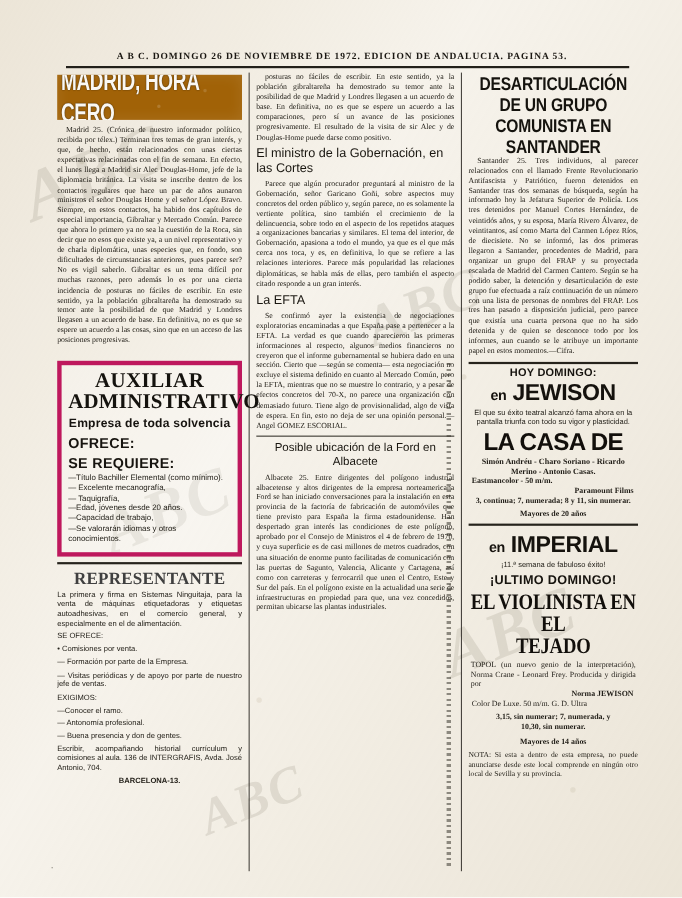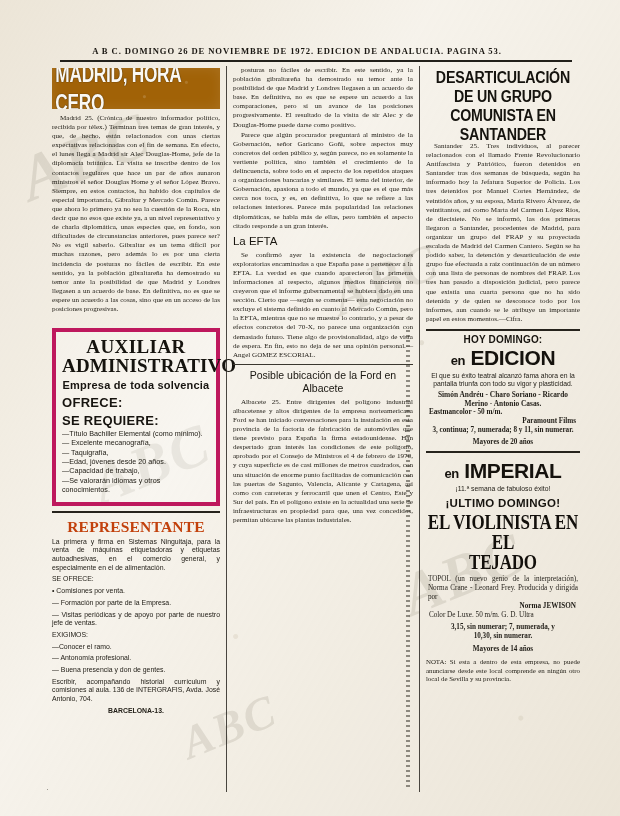--- a/index.html
+++ b/index.html
@@ -39,21 +39,21 @@
   .wm4{left:400px;top:540px;font-size:60px;}
   .wm5{left:180px;top:700px;font-size:46px;}
 
   .sheet{
     position:absolute;
     left:40px;top:24px;width:548px;height:772px;
   }
 
   
   .runhead{
-    position:absolute;left:42px;top:22px;width:430px;
+    position:absolute;left:56px;top:22px;width:430px;
     text-align:center;
     font-family:"Liberation Serif", serif;
     font-weight:700;
     font-size:8.6px;
     letter-spacing:.9px;
     color:#1a1712;
   }
   .runhead-rule{
     position:absolute;left:20px;top:36px;width:512px;height:2px;
     background:#22201a;
@@ -182,21 +182,21 @@
     filter:blur(.12px);
   }
 
   
   .rep-title{
     font-family:"Liberation Serif", serif;
     font-weight:700;
     font-size:15.5px;
     letter-spacing:.2px;
     text-align:center;
-    color:#c2410c;
+    color:#404040;
     margin:1px 0 2px 0;
   }
   .rep-body{
     font-family:"Liberation Sans", sans-serif;
     font-size:6.9px;
     line-height:8.7px;
     text-align:justify;
     color:#24211a;
     filter:blur(.18px);
   }
@@ -392,20 +392,21 @@
       </div>
 
       <div class="vrule"></div>
 
       <div class="col col-b">
 
         <div class="body">
           <p>posturas no fáciles de escribir. En este sentido, ya la población gibraltareña ha demostrado su temor ante la posibilidad de que Madrid y Londres llegasen a un acuerdo de base. En definitiva, no es que se espere un acuerdo a las comparaciones, pero sí un avance de las posiciones progresivamente. El resultado de la visita de sir Alec y de Douglas-Home puede darse como positivo.</p>
         </div>
 
+        <div class="subhead">El ministro de la Gobernación, en las Cortes</div>
 
         <div class="body">
           <p>Parece que algún procurador preguntará al ministro de la Gobernación, señor Garicano Goñi, sobre aspectos muy concretos del orden público y, según parece, no es solamente la vertiente política, sino también el crecimiento de la delincuencia, sobre todo en el aspecto de los repetidos ataques a organizaciones bancarias y similares. El tema del interior, de Gobernación, apasiona a todo el mundo, ya que es el que más cerca nos toca, y es, en definitiva, lo que se refiere a las relaciones interiores. Parece más popularidad las relaciones diplomáticas, se habla más de ellas, pero también el aspecto citado responde a un gran interés.</p>
         </div>
 
         <div class="subhead">La EFTA</div>
 
         <div class="body">
           <p>Se confirmó ayer la existencia de negociaciones exploratorias encaminadas a que España pase a pertenecer a la EFTA. La verdad es que cuando aparecieron las primeras informaciones al respecto, algunos medios financieros no creyeron que el informe gubernamental se hubiera dado en una sección. Cierto que —según se comenta— esta negociación no excluye el sistema definido en cuanto al Mercado Común, pero la EFTA, mientras que no se muestre lo contrario, y a pesar de efectos concretos del 70-X, no parece una organización con demasiado futuro. Tiene algo de provisionalidad, algo de vista de espera. En fin, esto no deja de ser una opinión personal.— Angel GOMEZ ESCORIAL.</p>
         </div>
@@ -427,23 +428,24 @@
         <div class="hd-big">DESARTICULACIÓN DE UN GRUPO COMUNISTA EN SANTANDER</div>
 
         <div class="body" style="margin-top:10px;">
           <p>Santander 25. Tres individuos, al parecer relacionados con el llamado Frente Revolucionario Antifascista y Patriótico, fueron detenidos en Santander tras dos semanas de búsqueda, según ha informado hoy la Jefatura Superior de Policía. Los tres detenidos por Manuel Cortes Hernández, de veintidós años, y su esposa, María Rivero Álvarez, de veintitantos, así como Marta del Carmen López Ríos, de diecisiete. No se informó, las dos primeras llegaron a Santander, procedentes de Madrid, para organizar un grupo del FRAP y su proyectada escalada de Madrid del Carmen Cantero. Según se ha podido saber, la detención y desarticulación de este grupo fue efectuada a raíz continuación de un número con una lista de personas de nombres del FRAP. Los tres han pasado a disposición judicial, pero parece que existía una cuarta persona que no ha sido detenida y de quien se desconoce todo por los informes, aun cuando se le atribuye un importante papel en estos momentos.—Cifra.</p>
         </div>
 
         <div class="cine">
           <div class="cine-hoy">HOY DOMINGO:</div>
           <div class="cine-sala">
             <span class="sm">en</span>
-            <span>EDICION</span>
+            <span>JEWISON</span>
           </div>
           <div class="cine-note">El que su éxito teatral alcanzó fama ahora en la pantalla triunfa con todo su vigor y plasticidad.</div>
+          <div class="cine-film">LA CASA DE</div>
           <div class="cine-cast">Simón Andréu - Charo Soriano - Ricardo</div>
           <div class="cine-cast">Merino - Antonio Casas.</div>
           <div class="cine-small" style="text-align:left;padding-left:3px;font-weight:700;">Eastmancolor - 50 m/m.</div>
           <div class="cine-small cine-right">Paramount Films</div>
           <div class="cine-small cine-bold-c">3, continua; 7, numerada; 8 y 11, sin numerar.</div>
           <div class="cine-small cine-bold-c" style="margin-top:3px;">Mayores de 20 años</div>
         </div>
 
         <div>
           <div class="cine-sala" style="margin-top:6px;">

